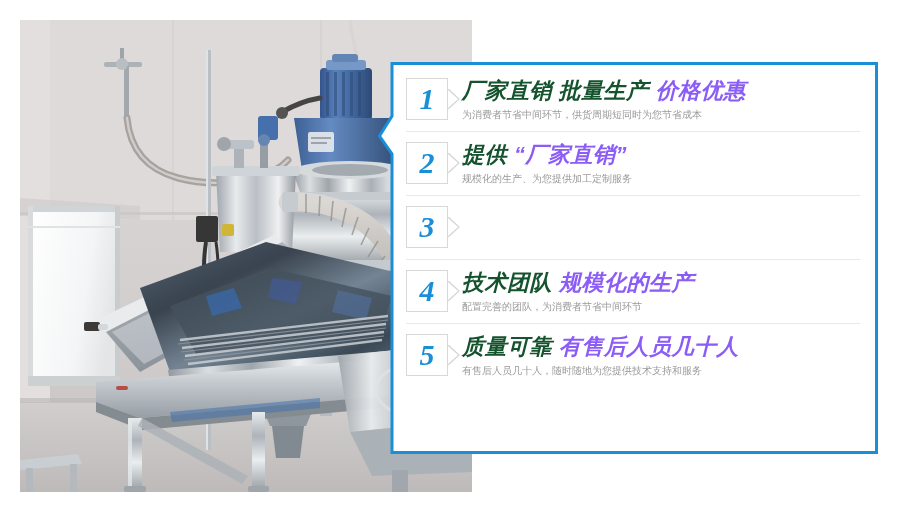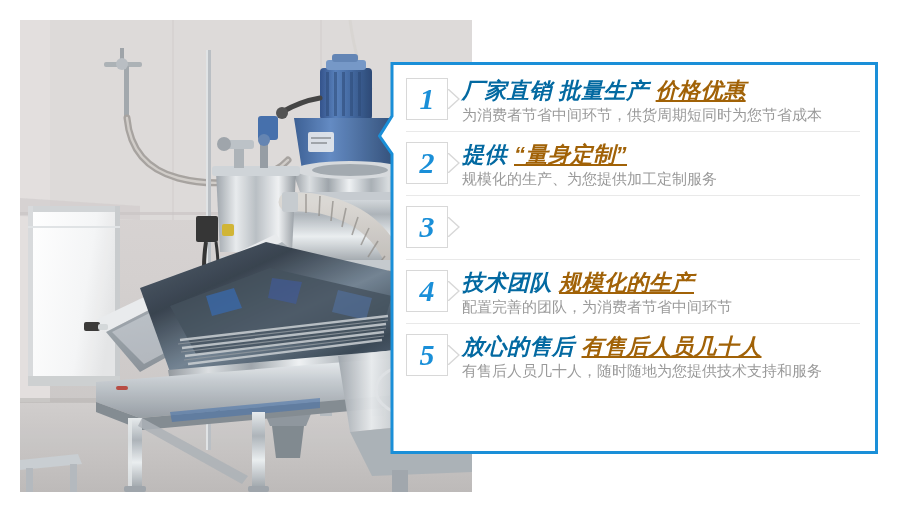--- a/index.html
+++ b/index.html
@@ -108,25 +108,25 @@
   }
   .feature-title {
     font-size: 22px;
     font-weight: bold;
     font-style: italic;
     letter-spacing: 0.5px;
     line-height: 28px;
     white-space: nowrap;
     margin: 0 0 2px 0;
   }
-  .t-blue { color: #0369a1; }
-  .t-red  { color: #a16207; text-decoration: underline; }
+  .t-blue { color: #14532d; }
+  .t-red  { color: #8b5cf6; }
   .t-gap  { display: inline-block; width: 7px; }
   .feature-sub {
-    font-size: 15px;
+    font-size: 10px;
     color: #9a9a9a;
     line-height: 15px;
     white-space: nowrap;
     margin: 0;
   }
 </style>
 </head>
 <body>
 
 <div id="stage">
@@ -413,21 +413,21 @@
             <span>2</span>
           </div>
           <div class="num-tail">
             <svg viewBox="0 0 12 20" width="12" height="20">
               <path d="M0 0 L11 10 L0 20" fill="none" stroke="#d8d8d8" stroke-width="1.4"></path>
             </svg>
           </div>
         </div>
         <div class="feature-text">
           <div class="feature-title">
-            <span class="t-blue">提供</span><span class="t-gap"></span><span class="t-red">“量身定制”</span>
+            <span class="t-blue">提供</span><span class="t-gap"></span><span class="t-red">“厂家直销”</span>
           </div>
           <div class="feature-sub">规模化的生产、为您提供加工定制服务</div>
         </div>
       </div>
 
       <div class="feature-row">
         <div class="num-wrap">
           <div class="num-box">
             <span>3</span>
           </div>
@@ -464,21 +464,21 @@
             <span>5</span>
           </div>
           <div class="num-tail">
             <svg viewBox="0 0 12 20" width="12" height="20">
               <path d="M0 0 L11 10 L0 20" fill="none" stroke="#d8d8d8" stroke-width="1.4"></path>
             </svg>
           </div>
         </div>
         <div class="feature-text">
           <div class="feature-title">
-            <span class="t-blue">放心的售后</span><span class="t-gap"></span><span class="t-red">有售后人员几十人</span>
+            <span class="t-blue">质量可靠</span><span class="t-gap"></span><span class="t-red">有售后人员几十人</span>
           </div>
           <div class="feature-sub">有售后人员几十人，随时随地为您提供技术支持和服务</div>
         </div>
       </div>
 
     </div>
   </div>
 
 </div>
 

